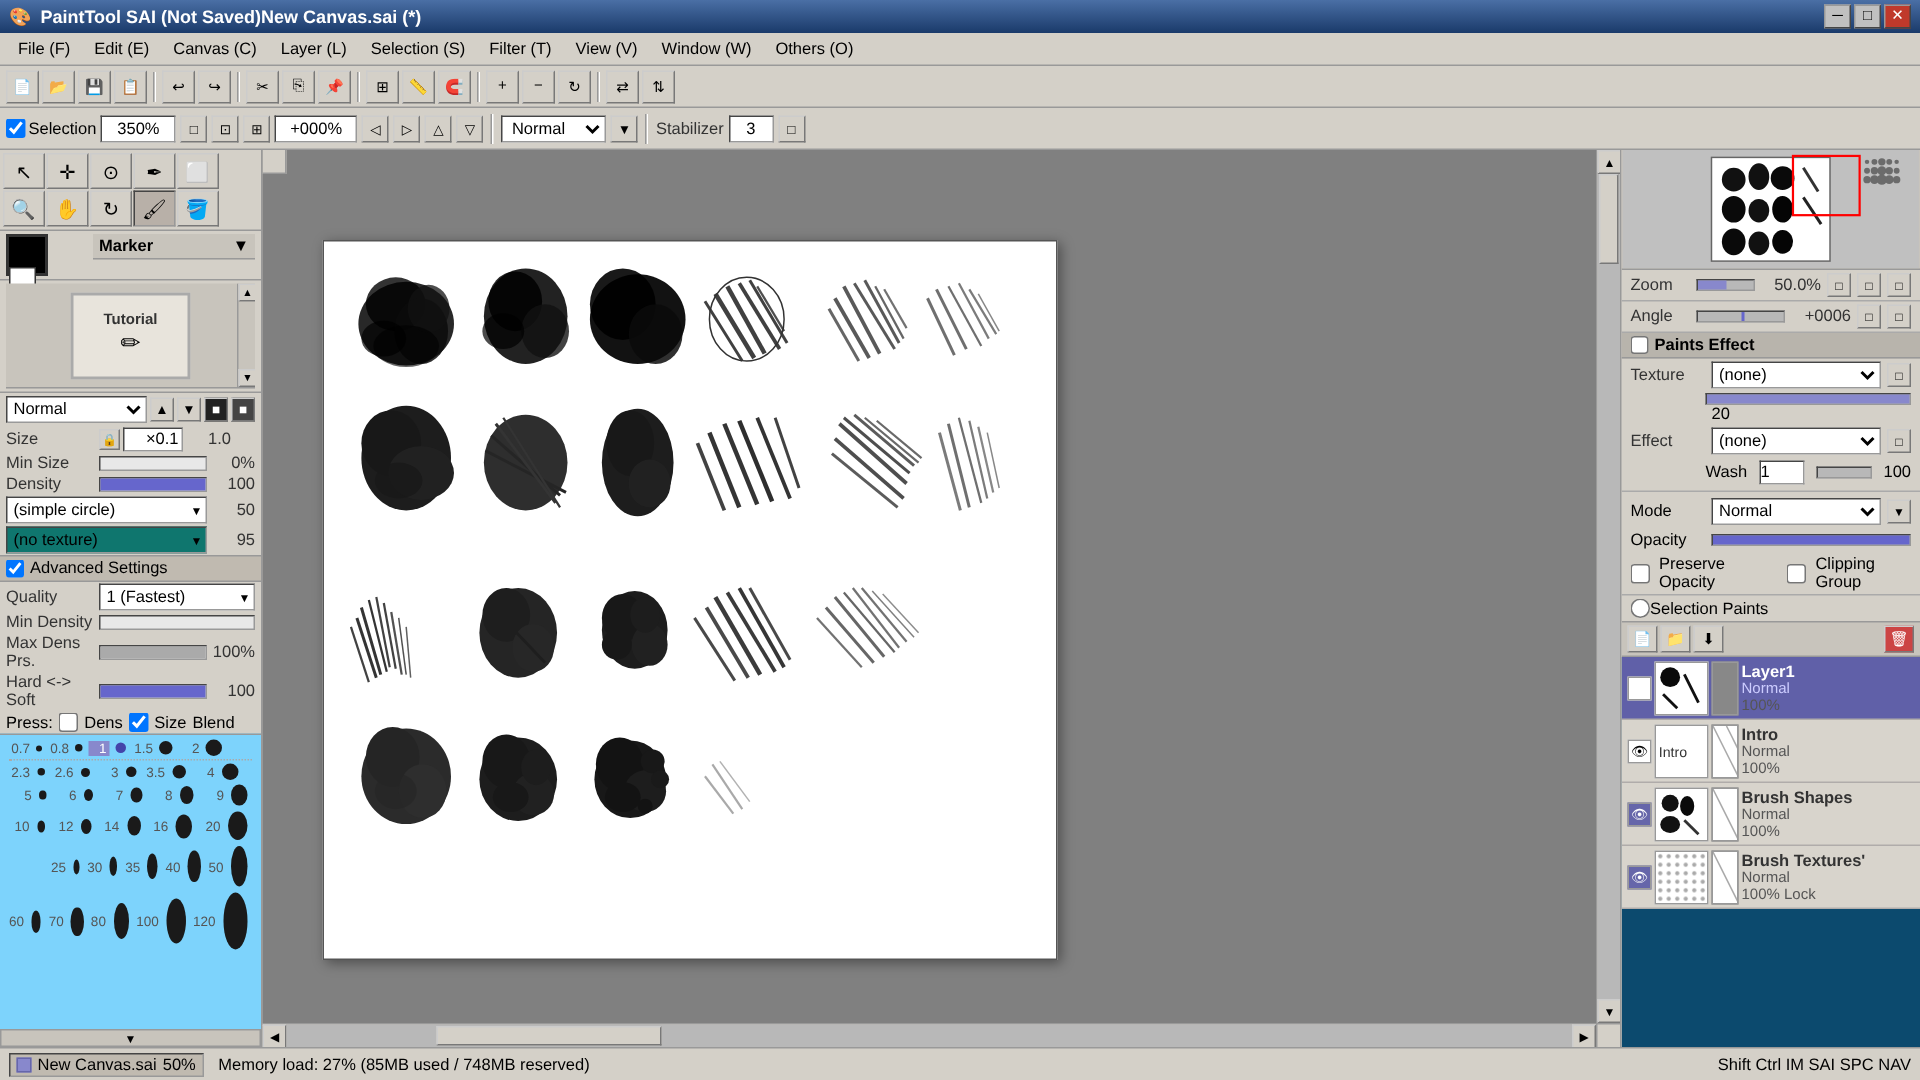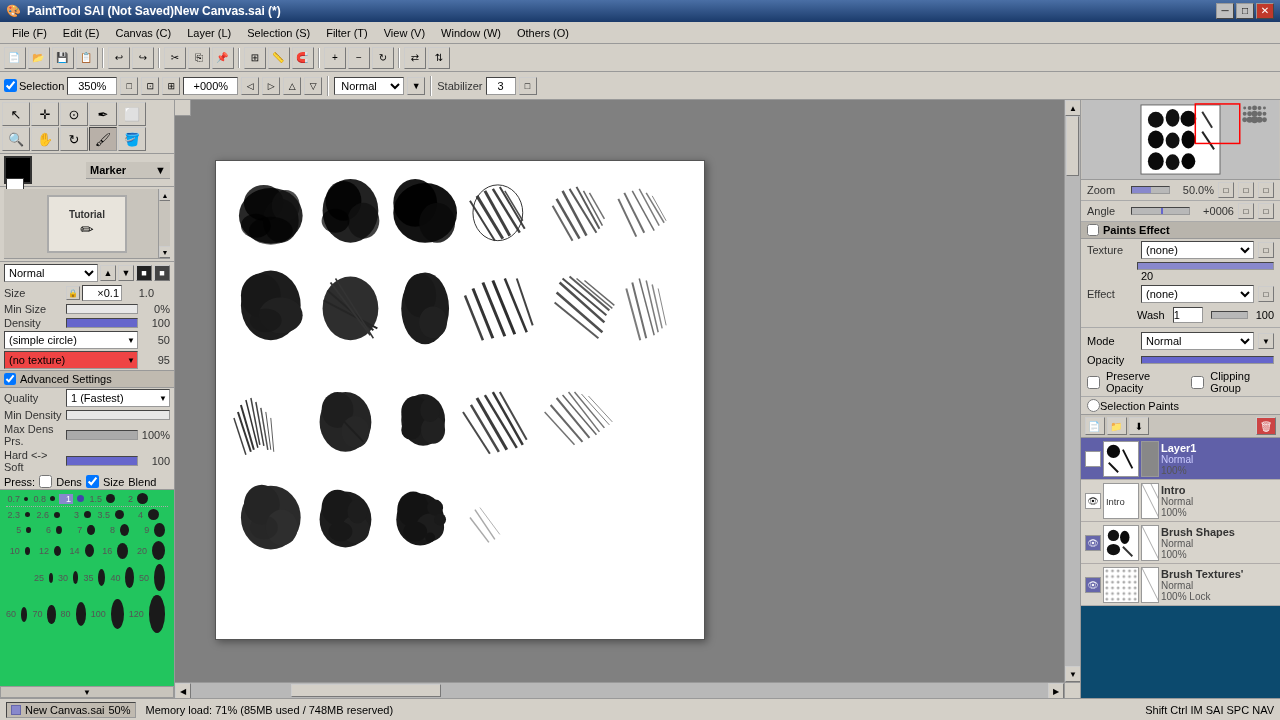--- a/index.html
+++ b/index.html
@@ -127,21 +127,21 @@
     
     .advanced-header {
       background: #c0bab0; padding: 2px 4px; font-size: 11px;
       border-top: 1px solid #999; border-bottom: 1px solid #999;
       display: flex; align-items: center; gap: 4px; cursor: pointer;
     }
     .adv-checkbox { width: 12px; height: 12px; }
 
     
     #brush-sizes {
-      background: #22c55e; border-top: 1px solid #999;
+      background: #7dd3fc; border-top: 1px solid #999;
       padding: 2px; overflow-y: auto;
     }
     .size-row { display: flex; align-items: center; gap: 2px; padding: 1px 0; }
     .size-label { width: 14px; font-size: 9px; color: #555; text-align: right; }
     .size-dot {
       background: #1a1a1a; border-radius: 50%;
       cursor: pointer; display: inline-block;
     }
     .size-dot.selected { background: #4444aa; }
 
@@ -415,21 +415,21 @@
       <button class="tool-btn">⊙</button>
       <button class="tool-btn">✒</button>
       <button class="tool-btn">⬜</button>
       <button class="tool-btn">🔍</button>
       <button class="tool-btn">✋</button>
       <button class="tool-btn">↻</button>
       <button class="tool-btn active">🖌</button>
       <button class="tool-btn">🪣</button>
     </div>
 
-    <div style="display:flex; align-items:center; padding:2px 4px; border-bottom:1px solid #999;gap:24px;">
+    <div style="display:flex; padding:2px 4px; border-bottom:1px solid #999;">
       <div style="position:relative; display:flex;">
         <div class="color-swatch-main" style="background:#000000;"></div>
         <div class="color-swatch-secondary" style="position:absolute;left:14px;top:12px;width:18px;height:18px;background:#ffffff;border:1px solid #333;"></div>
       </div>
       <div style="flex:1; padding-left:30px;">
         <div class="panel-header" style="font-size:11px;">
           <span>Marker</span>
           <span>▼</span>
         </div>
       </div>
@@ -482,21 +482,21 @@
 
     <div class="prop-row">
       <div style="flex:1;height:18px;border:1px inset #999;background:white;display:flex;align-items:center;padding:0 4px;position:relative;cursor:pointer;">
         <span style="font-size:11px;">(simple circle)</span>
         <span style="position:absolute;right:2px;font-size:8px;">▼</span>
       </div>
       <span class="prop-value">50</span>
     </div>
 
     <div class="prop-row">
-      <div style="flex:1;height:18px;border:1px inset #999;background:#ef4444;display:flex;align-items:center;padding:0 4px;position:relative;cursor:pointer;">
+      <div style="flex:1;height:18px;border:1px inset #999;background:#0f766e;display:flex;align-items:center;padding:0 4px;position:relative;cursor:pointer;">
         <span style="font-size:11px;">(no texture)</span>
         <span style="position:absolute;right:2px;font-size:8px;">▼</span>
       </div>
       <span class="prop-value">95</span>
     </div>
 
     <div class="advanced-header">
       <input type="checkbox" checked="" class="adv-checkbox" style="">
       <span>Advanced Settings</span>
     </div>
@@ -1060,15 +1060,15 @@
   </div>
 
 </div>
 
 <div id="statusbar">
   <div class="status-canvas-indicator">
     <div class="status-dot"></div>
     <span>New Canvas.sai</span>
     <span>50%</span>
   </div>
-  <span style="flex:1;">Memory load: 71%  (85MB used / 748MB reserved)</span>
+  <span style="flex:1;">Memory load: 27%  (85MB used / 748MB reserved)</span>
   <span>Shift Ctrl IM   SAI   SPC   NAV</span>
 </div>
 
 </body></html>

